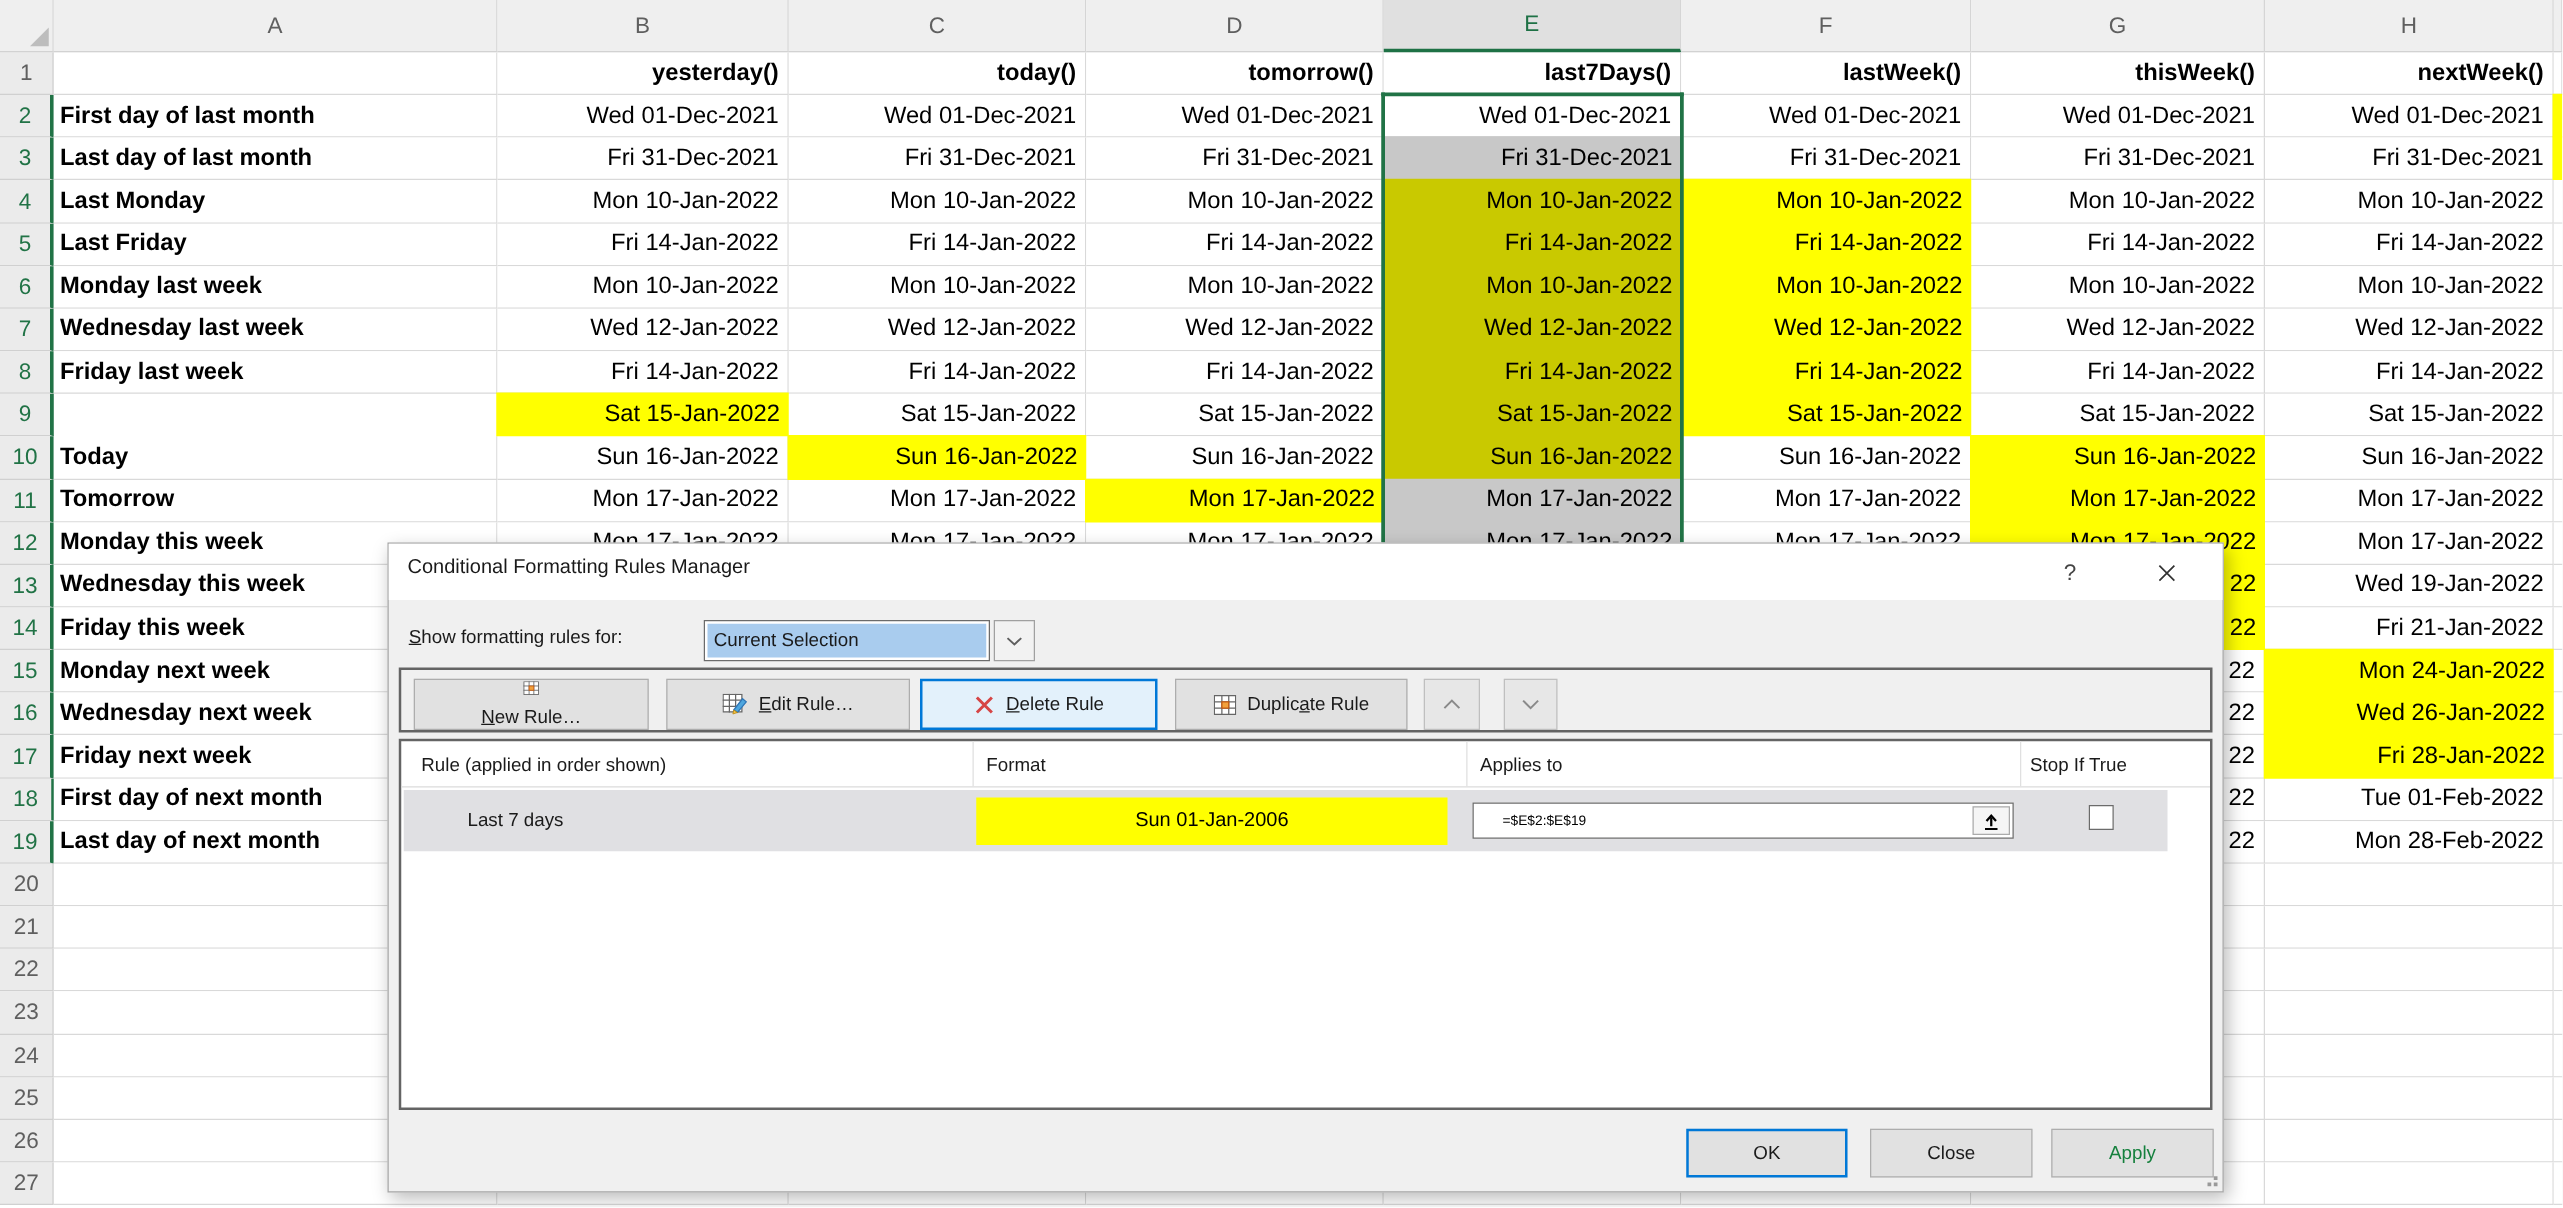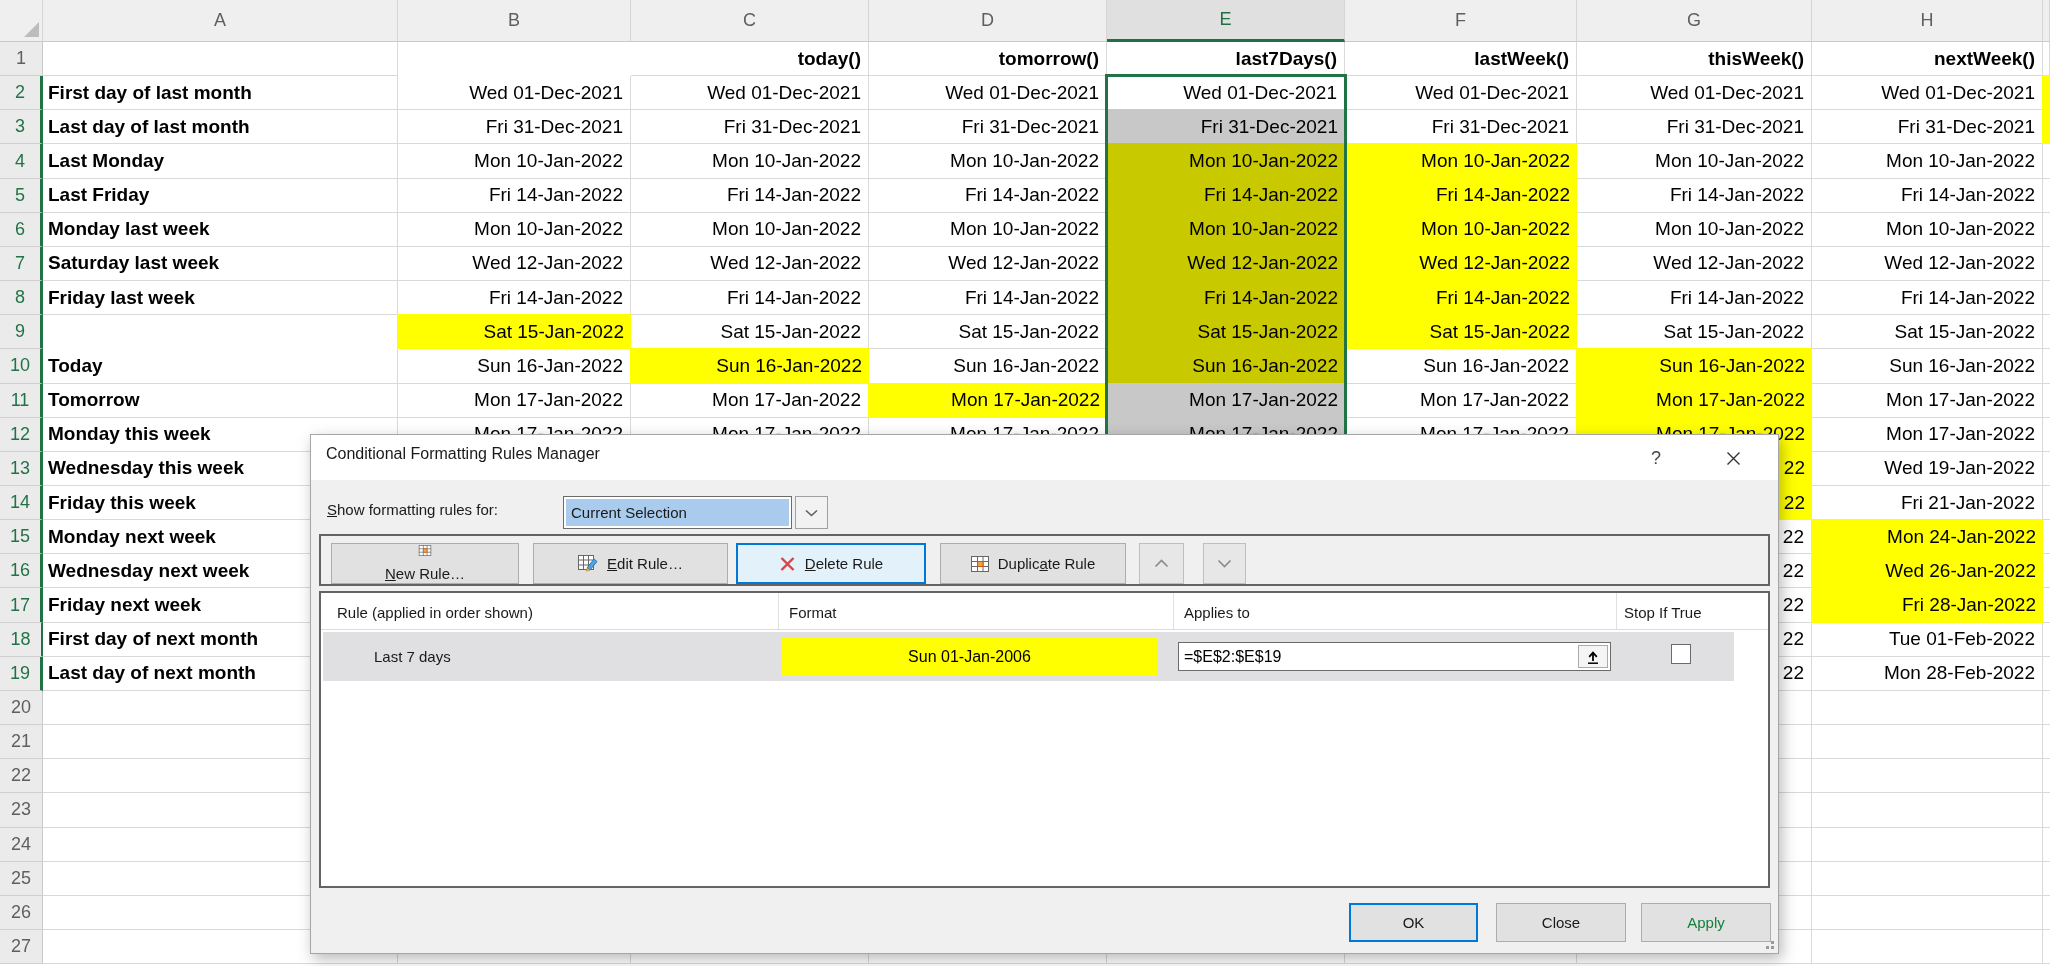--- a/index.html
+++ b/index.html
@@ -54,21 +54,21 @@
   #lh-rule{left:16px;} #lh-format{left:468px;} #lh-applies{left:863px;} #lh-stop{left:1303px;}
   .lhsep{position:absolute;top:0;width:1px;height:36px;background:#E0E0E0;}
   .lhline{position:absolute;left:0;top:36px;width:100%;height:1px;background:#DCDCDC;}
   .rulerow{position:absolute;left:2px;top:39px;width:1411px;height:49px;background:#E0E0E3;}
   .rulename{position:absolute;left:53px;top:39px;height:49px;display:flex;align-items:center;font-size:15px;}
   .fmtcell{position:absolute;left:460px;top:45px;width:377px;height:38px;background:#FFFF00;
            display:flex;align-items:center;justify-content:center;font-size:16px;color:#000;}
   .applies{position:absolute;left:857px;top:49px;width:433px;height:29px;background:#fff;
            border:1px solid #6B6B6B;box-sizing:border-box;}
   .applies input{position:absolute;left:0;top:0;width:396px;height:100%;border:none;outline:none;
-           font-family:"Liberation Sans",sans-serif;font-size:16px;padding:0 0 0 5px;background:transparent;}
+           font-family:"Liberation Sans",sans-serif;font-size:11px;padding:0 0 0 23px;background:transparent;}
   .collapse{position:absolute;right:2px;top:2px;width:30px;height:23px;background:#F5F5F5;
            border:1px solid #ABABAB;display:flex;align-items:center;justify-content:center;box-sizing:border-box;}
   .chk{position:absolute;left:1350px;top:51px;width:20px;height:20px;appearance:none;-webkit-appearance:none;
        background:#fff;border:1px solid #6B6B6B;margin:0;}
   .fbtn{top:468px;height:39px;background:#E1E1E1;border:1px solid #ADADAD;display:flex;
         align-items:center;justify-content:center;font-size:15px;color:#1A1A1A;}
   #btn-ok{left:1038px;width:129px;border:2px solid #0078D7;}
   #btn-close2{left:1185px;width:130px;}
   #btn-apply{left:1330px;width:130px;color:#15803d;}
   .grip{right:3px;bottom:3px;width:14px;height:14px;}
@@ -112,20 +112,21 @@
       <div class="rowhdr sel" style="left: 0px; top: 656.79px; width: 43px; height: 34.155px;">19</div>
       <div class="rowhdr" style="left: 0px; top: 690.945px; width: 43px; height: 34.155px;">20</div>
       <div class="rowhdr" style="left: 0px; top: 725.1px; width: 43px; height: 34.155px;">21</div>
       <div class="rowhdr" style="left: 0px; top: 759.255px; width: 43px; height: 34.155px;">22</div>
       <div class="rowhdr" style="left: 0px; top: 793.41px; width: 43px; height: 34.155px;">23</div>
       <div class="rowhdr" style="left: 0px; top: 827.565px; width: 43px; height: 34.155px;">24</div>
       <div class="rowhdr" style="left: 0px; top: 861.72px; width: 43px; height: 34.155px;">25</div>
       <div class="rowhdr" style="left: 0px; top: 895.875px; width: 43px; height: 34.155px;">26</div>
       <div class="rowhdr" style="left: 0px; top: 930.03px; width: 43px; height: 34.155px;">27</div>
       <div class="c gl left" style="left: 43px; top: 42px; width: 355px; height: 34.155px;"></div>
+      <div class="c gl right bold" style="left: 398px; top: 42px; width: 233px; height: 34.155px;">yesterday()</div>
       <div class="c gl right bold" style="left: 631px; top: 42px; width: 238px; height: 34.155px;">today()</div>
       <div class="c gl right bold" style="left: 869px; top: 42px; width: 238px; height: 34.155px;">tomorrow()</div>
       <div class="c gl right bold" style="left: 1107px; top: 42px; width: 238px; height: 34.155px;">last7Days()</div>
       <div class="c gl right bold" style="left: 1345px; top: 42px; width: 232px; height: 34.155px;">lastWeek()</div>
       <div class="c gl right bold" style="left: 1577px; top: 42px; width: 235px; height: 34.155px;">thisWeek()</div>
       <div class="c gl right bold" style="left: 1812px; top: 42px; width: 231px; height: 34.155px;">nextWeek()</div>
       <div class="c gl" style="left: 2043px; top: 42px; width: 7px; height: 34.155px;"></div>
       <div class="c gl left bold" style="left: 43px; top: 76.155px; width: 355px; height: 34.155px;">First day of last month</div>
       <div class="c right gl" style="left: 398px; top: 76.155px; width: 233px; height: 34.155px;">Wed 01-Dec-2021</div>
       <div class="c right gl" style="left: 631px; top: 76.155px; width: 238px; height: 34.155px;">Wed 01-Dec-2021</div>
@@ -164,21 +165,21 @@
       <div class="c right gl" style="left: 2043px; top: 178.62px; width: 7px; height: 34.155px;"></div>
       <div class="c gl left bold" style="left: 43px; top: 212.775px; width: 355px; height: 34.155px;">Monday last week</div>
       <div class="c right gl" style="left: 398px; top: 212.775px; width: 233px; height: 34.155px;">Mon 10-Jan-2022</div>
       <div class="c right gl" style="left: 631px; top: 212.775px; width: 238px; height: 34.155px;">Mon 10-Jan-2022</div>
       <div class="c right gl" style="left: 869px; top: 212.775px; width: 238px; height: 34.155px;">Mon 10-Jan-2022</div>
       <div class="c right fill" style="left: 1106px; top: 211.775px; width: 239px; height: 35.155px; background: rgb(201, 201, 0);">Mon 10-Jan-2022</div>
       <div class="c right fill" style="left: 1344px; top: 211.775px; width: 233px; height: 35.155px; background: rgb(255, 255, 0);">Mon 10-Jan-2022</div>
       <div class="c right gl" style="left: 1577px; top: 212.775px; width: 235px; height: 34.155px;">Mon 10-Jan-2022</div>
       <div class="c right gl" style="left: 1812px; top: 212.775px; width: 231px; height: 34.155px;">Mon 10-Jan-2022</div>
       <div class="c right gl" style="left: 2043px; top: 212.775px; width: 7px; height: 34.155px;"></div>
-      <div class="c gl left bold" style="left: 43px; top: 246.93px; width: 355px; height: 34.155px;">Saturday last week</div>
+      <div class="c gl left bold" style="left: 43px; top: 246.93px; width: 355px; height: 34.155px;">Wednesday last week</div>
       <div class="c right gl" style="left: 398px; top: 246.93px; width: 233px; height: 34.155px;">Wed 12-Jan-2022</div>
       <div class="c right gl" style="left: 631px; top: 246.93px; width: 238px; height: 34.155px;">Wed 12-Jan-2022</div>
       <div class="c right gl" style="left: 869px; top: 246.93px; width: 238px; height: 34.155px;">Wed 12-Jan-2022</div>
       <div class="c right fill" style="left: 1106px; top: 245.93px; width: 239px; height: 35.155px; background: rgb(201, 201, 0);">Wed 12-Jan-2022</div>
       <div class="c right fill" style="left: 1344px; top: 245.93px; width: 233px; height: 35.155px; background: rgb(255, 255, 0);">Wed 12-Jan-2022</div>
       <div class="c right gl" style="left: 1577px; top: 246.93px; width: 235px; height: 34.155px;">Wed 12-Jan-2022</div>
       <div class="c right gl" style="left: 1812px; top: 246.93px; width: 231px; height: 34.155px;">Wed 12-Jan-2022</div>
       <div class="c right gl" style="left: 2043px; top: 246.93px; width: 7px; height: 34.155px;"></div>
       <div class="c gl left bold" style="left: 43px; top: 281.085px; width: 355px; height: 34.155px;">Friday last week</div>
       <div class="c right gl" style="left: 398px; top: 281.085px; width: 233px; height: 34.155px;">Fri 14-Jan-2022</div>

